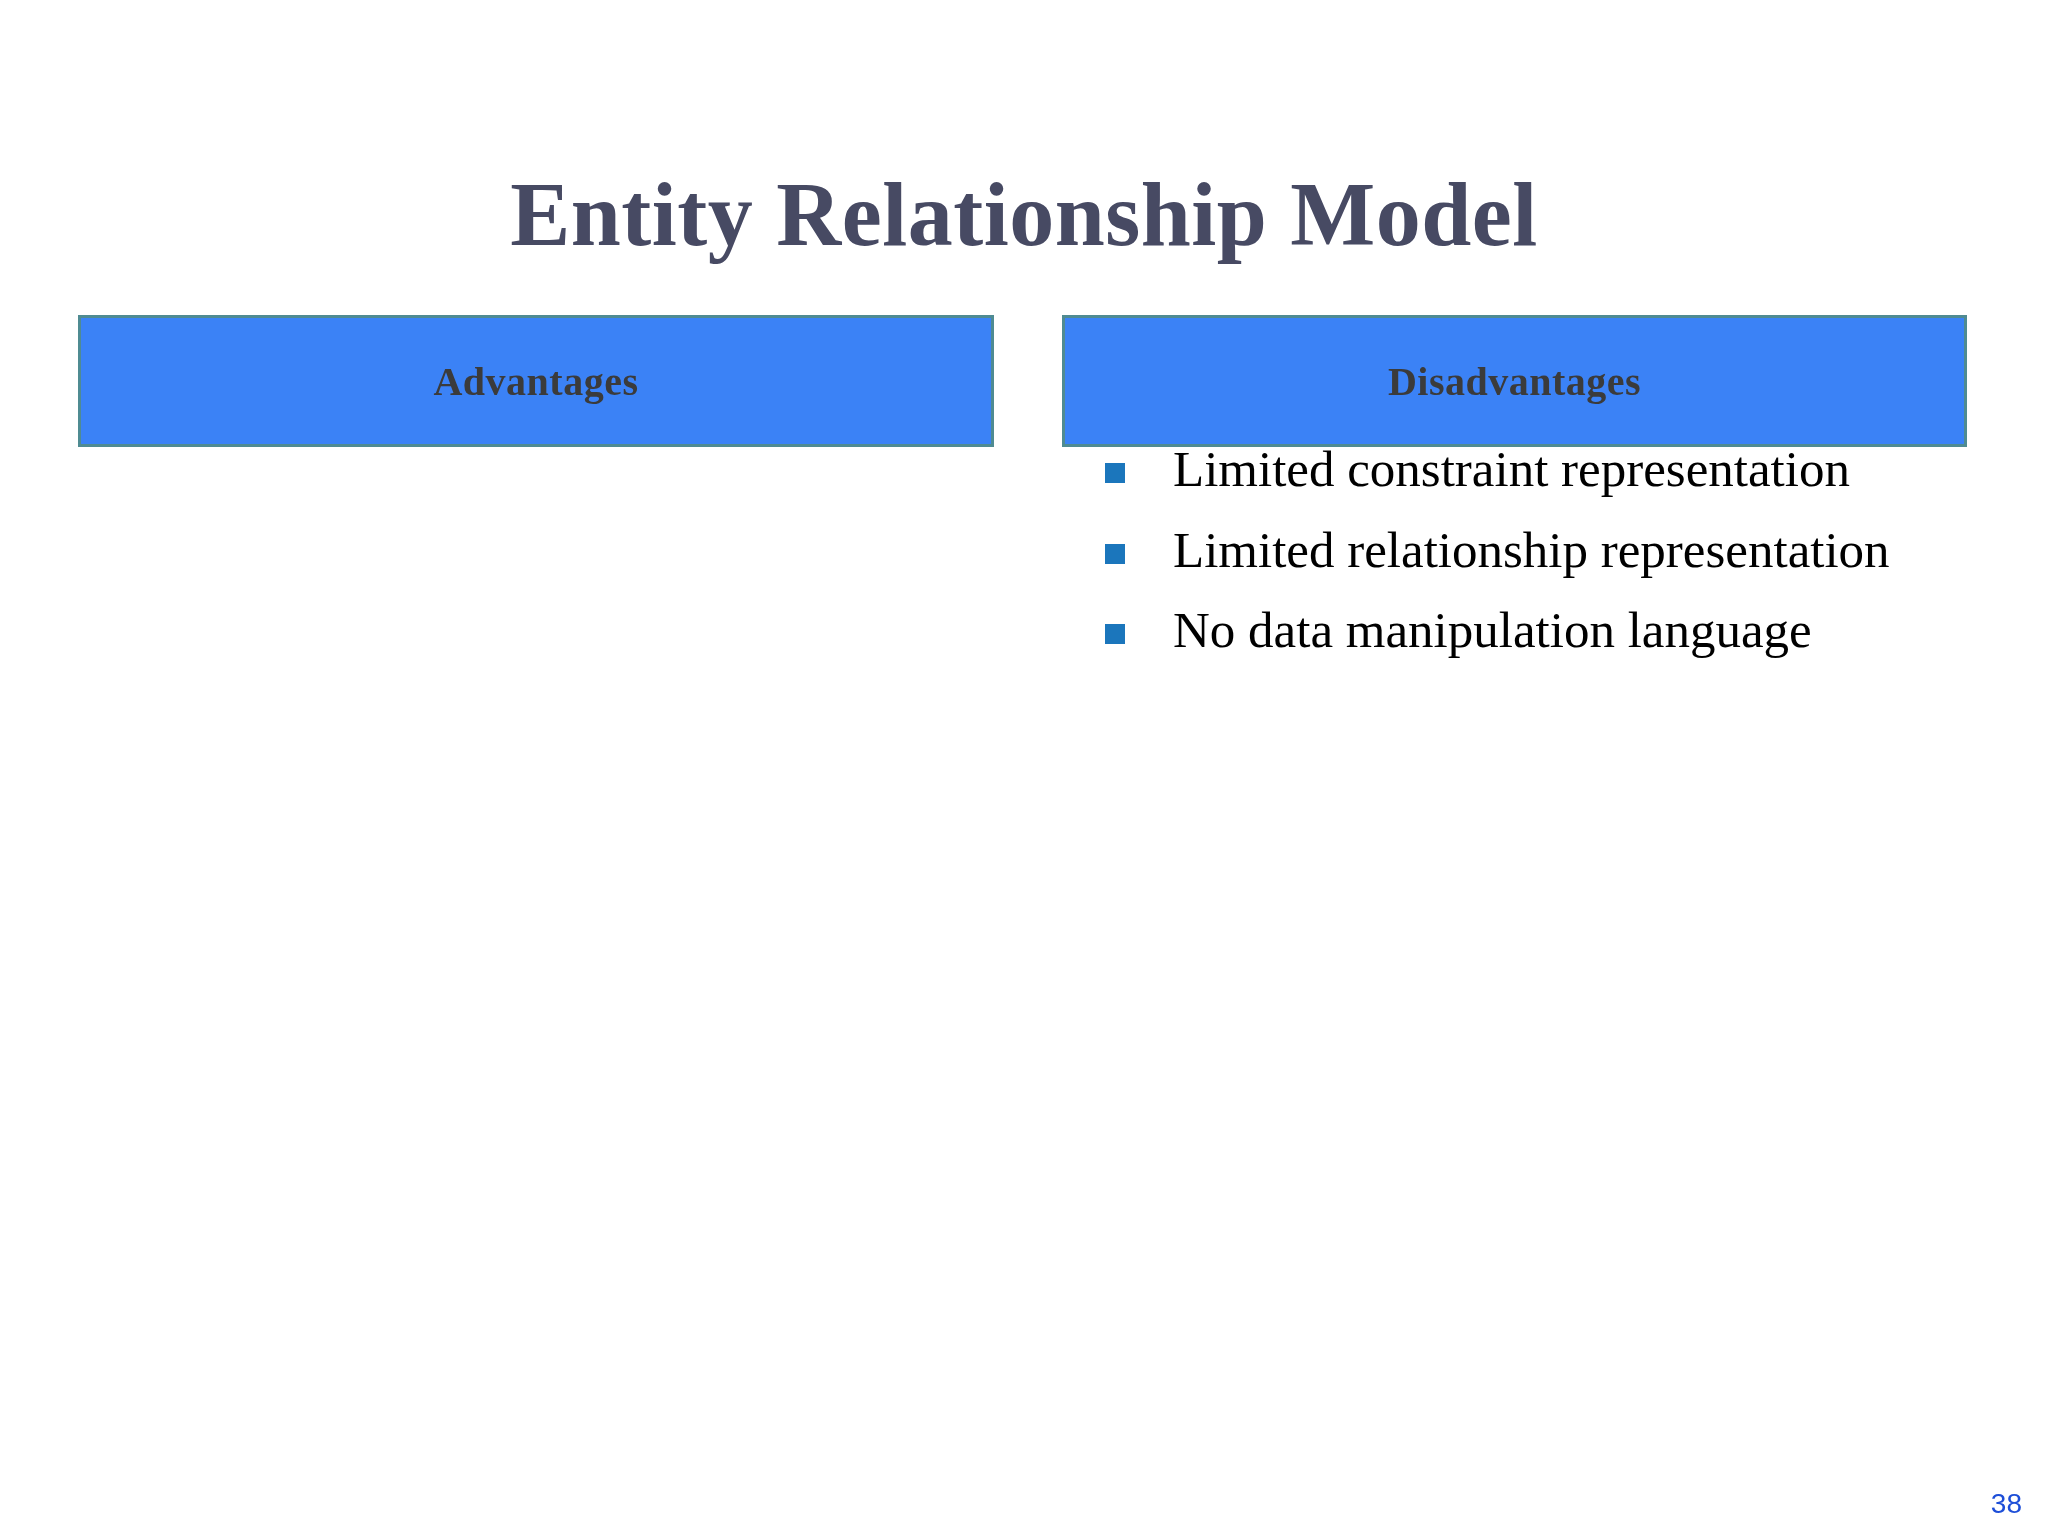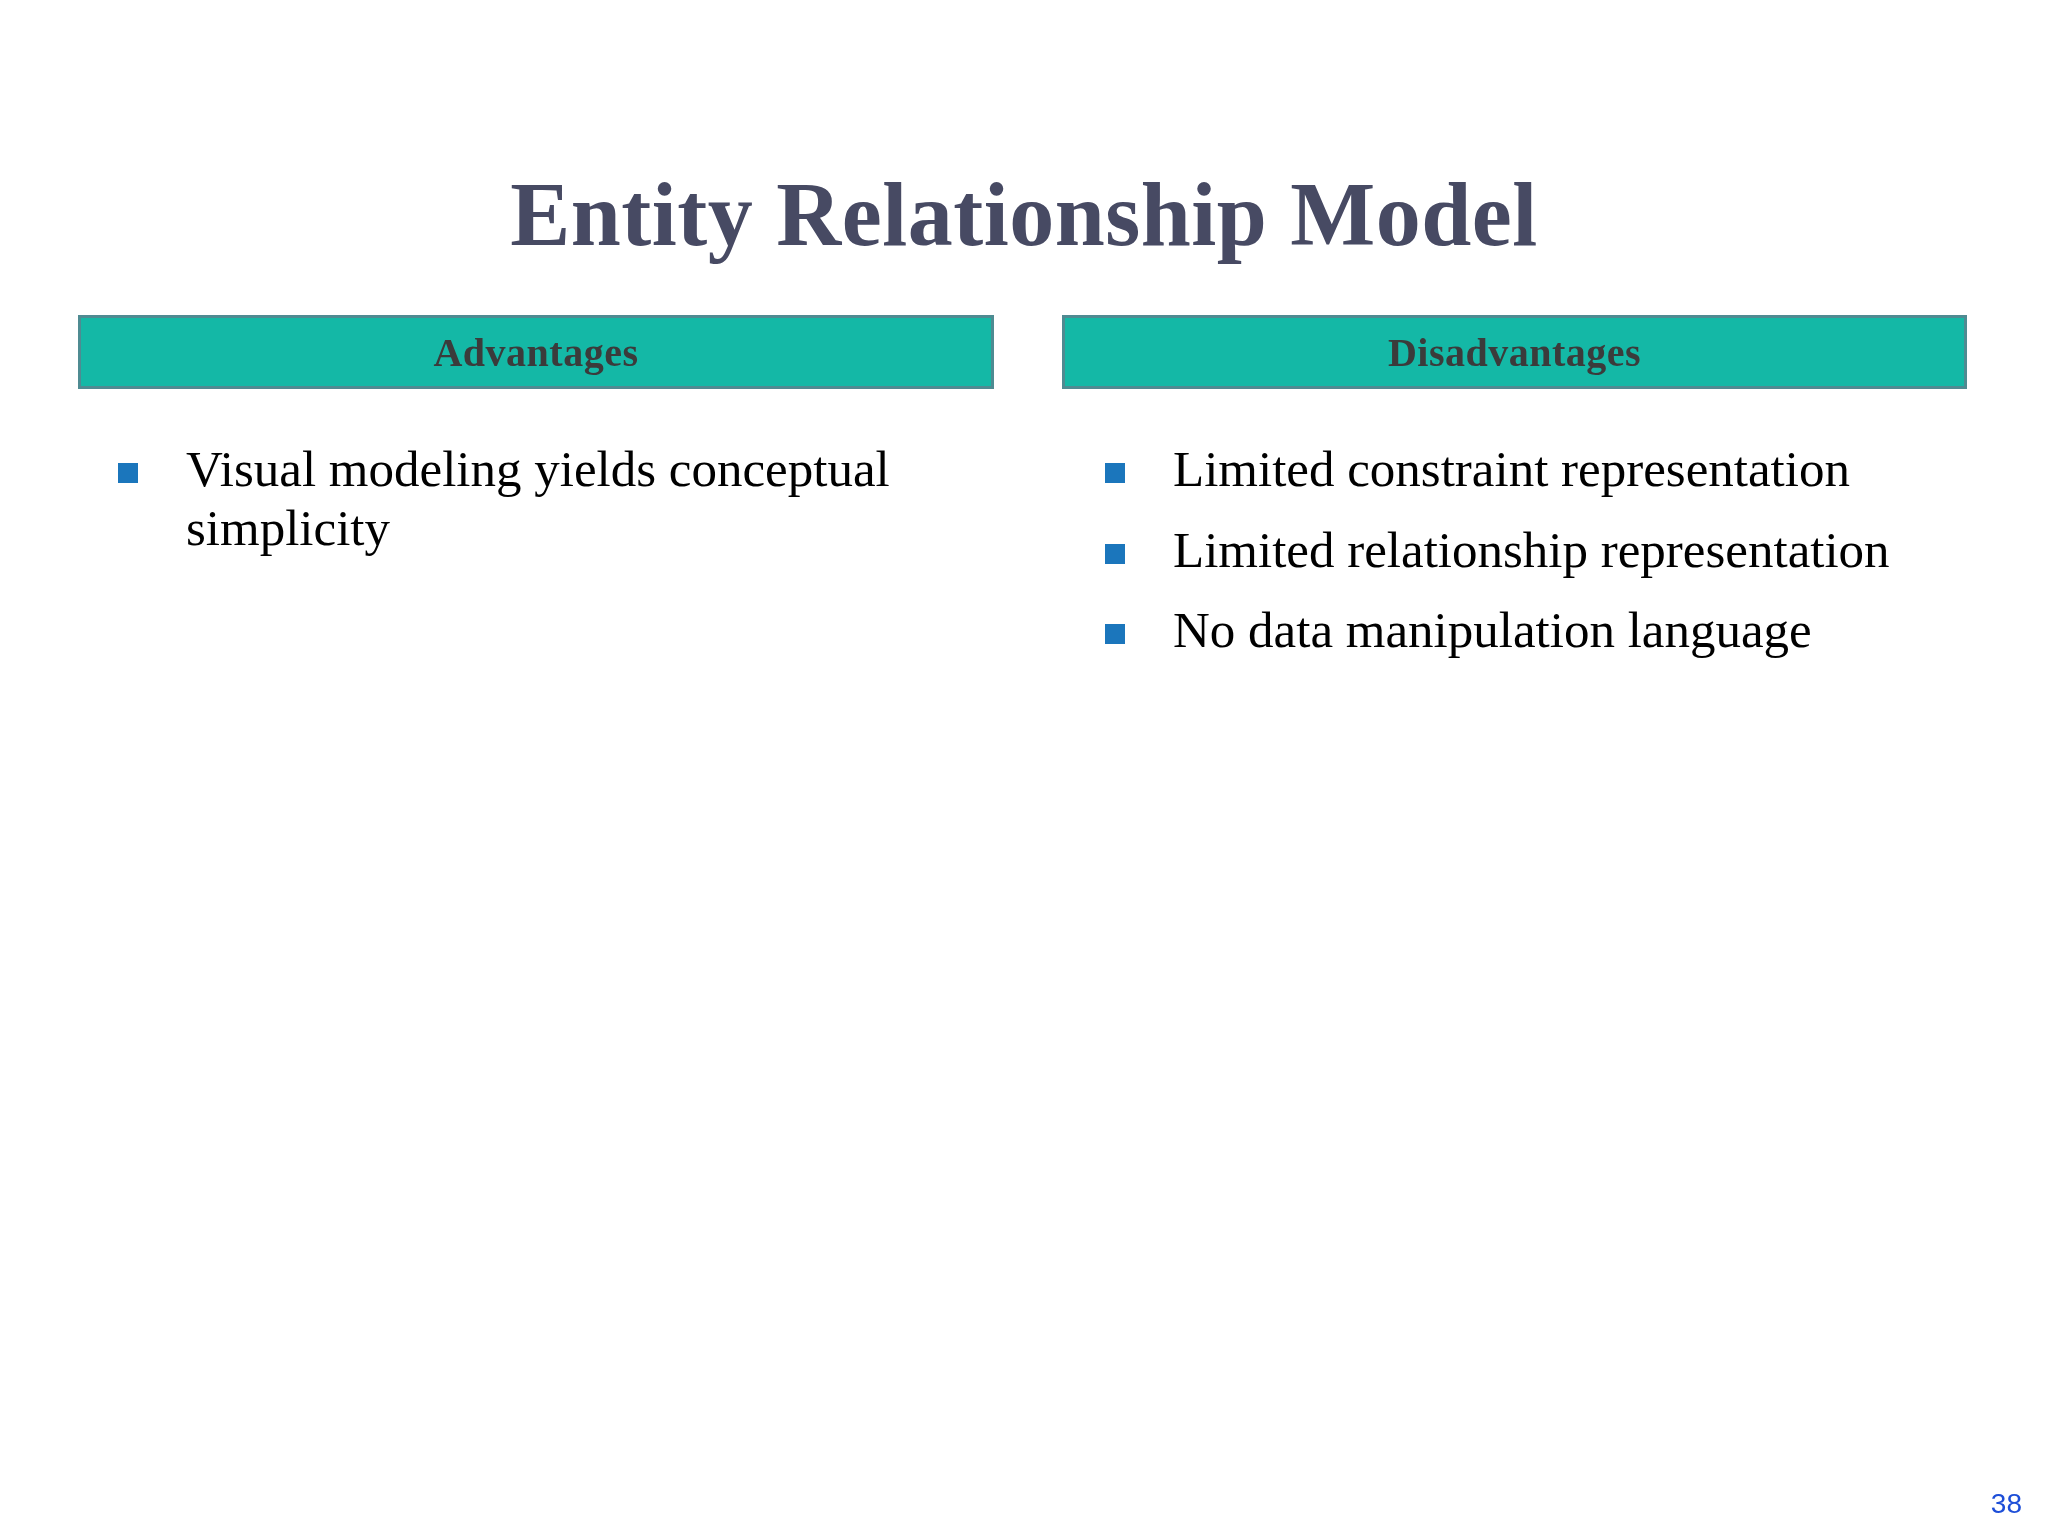--- a/index.html
+++ b/index.html
@@ -34,22 +34,22 @@
     line-height: 1.05;
     letter-spacing: 0.5px;
     color: #474a63;
     white-space: nowrap;
   }
 
   
   .col-header {
     position: absolute;
     top: 315px;
-    height: 74px;
-    background: #14b8a6;
+    height: 132px;
+    background: #3b82f6;
     border: 3px solid #4f8b92;
     box-sizing: border-box;
     display: flex;
     align-items: center;
     justify-content: center;
   }
   .col-header .hdr-text {
     font-family: "Liberation Serif", "DejaVu Serif", serif;
     font-weight: bold;
     font-size: 40px;
@@ -109,24 +109,20 @@
 
   <div class="col-header" id="header-advantages">
     <span class="hdr-text">Advantages</span>
   </div>
 
   <div class="col-header" id="header-disadvantages">
     <span class="hdr-text">Disadvantages</span>
   </div>
 
   <div class="bullet-col" id="col-advantages">
-    <div class="bullet-item">
-      <span class="bullet-marker"></span>
-      <span class="bullet-text">Visual modeling yields conceptual simplicity</span>
-    </div>
   </div>
 
   <div class="bullet-col" id="col-disadvantages">
     <div class="bullet-item">
       <span class="bullet-marker"></span>
       <span class="bullet-text">Limited constraint representation</span>
     </div>
     <div class="bullet-item">
       <span class="bullet-marker"></span>
       <span class="bullet-text">Limited relationship representation</span>

